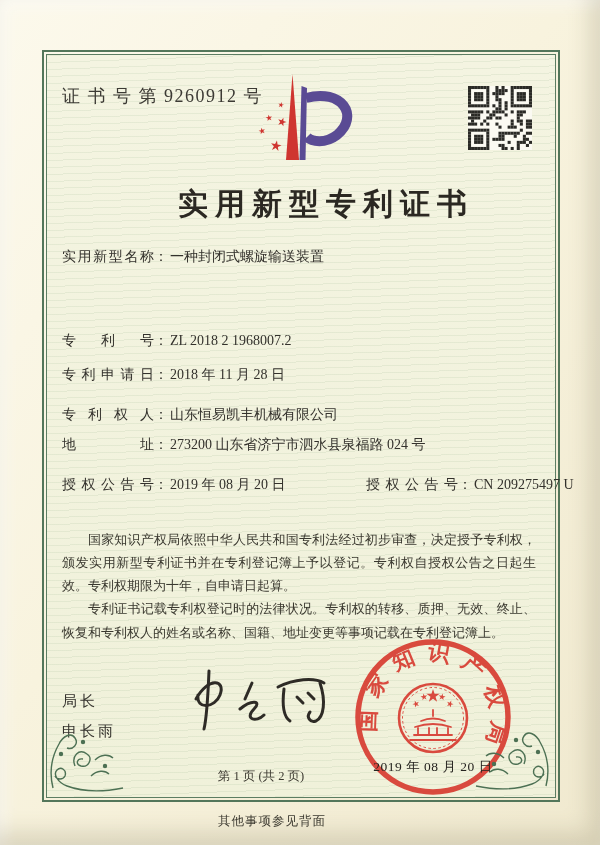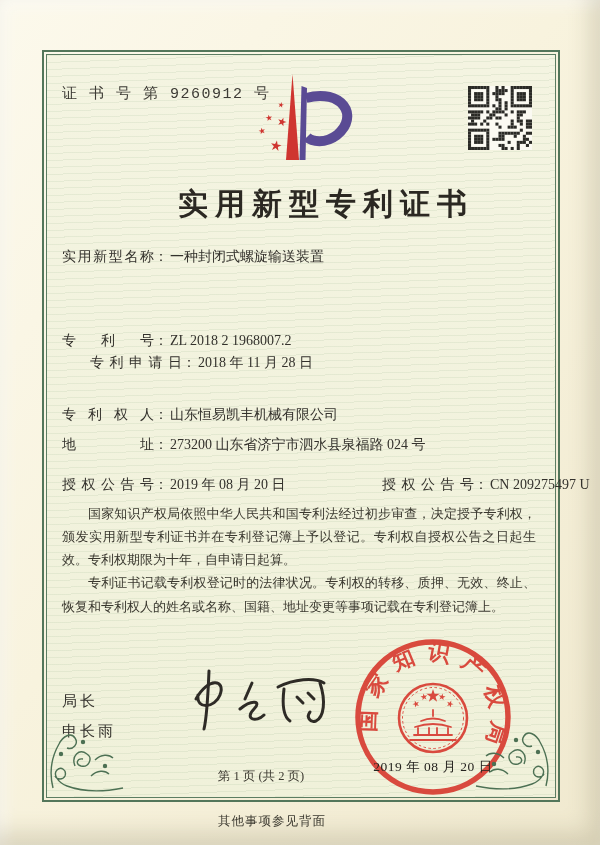--- a/index.html
+++ b/index.html
@@ -7,28 +7,28 @@
   .page{position:relative;width:600px;height:845px;
     background:linear-gradient(128deg,#fcf9ec 0%,#f8f3de 45%,#f0e9cf 100%);
     box-shadow:inset -10px -12px 22px rgba(120,108,78,.22), inset 6px 6px 14px rgba(255,255,255,.55);}
   .frame{position:absolute;left:42px;top:50px;width:514px;height:748px;
     border:2.5px solid #53765a;}
   .frame-inner{position:absolute;inset:2px;border:1px solid #5c7d62;
     background:
       repeating-linear-gradient(178deg, rgba(140,172,132,.14) 0px, rgba(140,172,132,.14) 1px, transparent 1px, transparent 7px),
       linear-gradient(180deg,#f4f4e1,#f0f1da);}
   .abs{position:absolute;}
-  .cert-no{left:62px;top:84px;font-size:15px;letter-spacing:1.5px;color:#3c3a34;white-space:nowrap;font-family:Liberation Mono, monospace;}
+  .cert-no{left:62px;top:84px;font-size:18px;letter-spacing:1.5px;color:#3c3a34;white-space:nowrap;}
   .title{left:30px;top:184px;width:592px;text-align:center;font-size:30px;font-weight:600;
     letter-spacing:7px;color:#2b2822;white-space:nowrap;}
   .row{position:absolute;left:62px;font-size:14px;color:#33312c;white-space:nowrap;}
   .flabel{display:inline-block;width:92px;text-align:justify;text-align-last:justify;}
   .fval{margin-left:2px;}
-  .pair2{display:inline-block;margin-left:44px;}
-  .paras{left:62px;top:502px;width:474px;font-size:13px;line-height:1.78;color:#3a382f;text-align:justify;}
+  .pair2{display:inline-block;margin-left:28px;}
+  .paras{left:62px;top:528px;width:474px;font-size:13px;line-height:1.78;color:#3a382f;text-align:justify;}
   .paras p{margin:0;text-indent:2em;}
   .signer{left:62px;font-size:15px;letter-spacing:3px;color:#33312c;}
   .seal-date{left:352px;top:758px;width:162px;text-align:center;font-size:13.5px;color:#262420;
     letter-spacing:.5px;white-space:nowrap;}
   .page-note{left:26px;top:768px;width:514px;text-align:center;font-size:12.5px;color:#3a382f;
     transform:translateX(-22px);}
   .back-note{left:0;top:813px;width:600px;text-align:center;font-size:12.5px;color:#3a382f;
     transform:translateX(-28px);letter-spacing:1px;}
   svg{display:block;}
 </style>
@@ -269,21 +269,21 @@
     </svg>
 
   <div class="abs title">实用新型专利证书</div>
 
   <div class="row" style="top:248px;">
     <span class="flabel">实用新型名称</span><span>：</span><span class="fval">一种封闭式螺旋输送装置</span>
   </div>
   <div class="row" style="top:332px;">
     <span class="flabel">专利号</span><span>：</span><span class="fval">ZL 2018 2 1968007.2</span>
   </div>
-  <div class="row" style="top:354px;margin-left:28px;">
+  <div class="row" style="top:366px;">
     <span class="flabel">专利申请日</span><span>：</span><span class="fval">2018 年 11 月 28 日</span>
   </div>
   <div class="row" style="top:406px;">
     <span class="flabel">专利权人</span><span>：</span><span class="fval">山东恒易凯丰机械有限公司</span>
   </div>
   <div class="row" style="top:436px;">
     <span class="flabel">地址</span><span>：</span><span class="fval">273200 山东省济宁市泗水县泉福路 024 号</span>
   </div>
   <div class="row" style="top:476px;">
     <span class="flabel">授权公告号</span><span>：</span><span class="fval" style="display:inline-block;width:168px;">2019 年 08 月 20 日</span><span class="pair2"><span class="flabel">授权公告号</span><span>：</span><span class="fval">CN 209275497 U</span></span>

